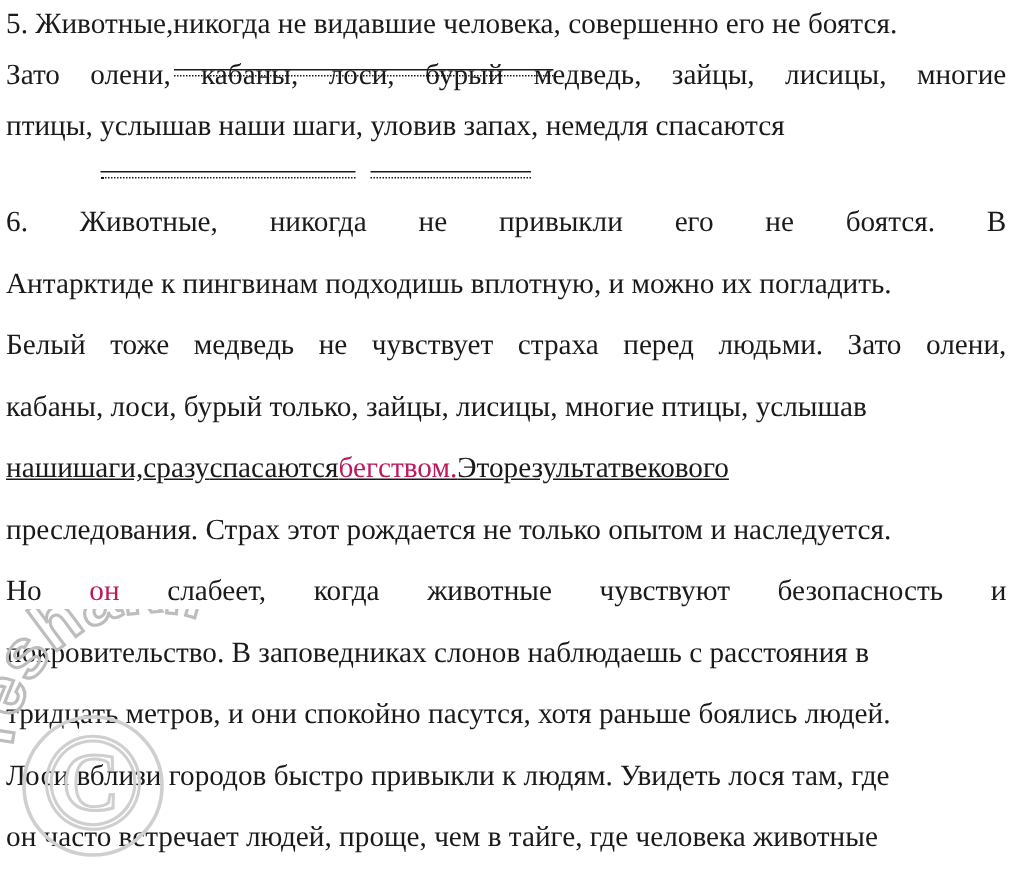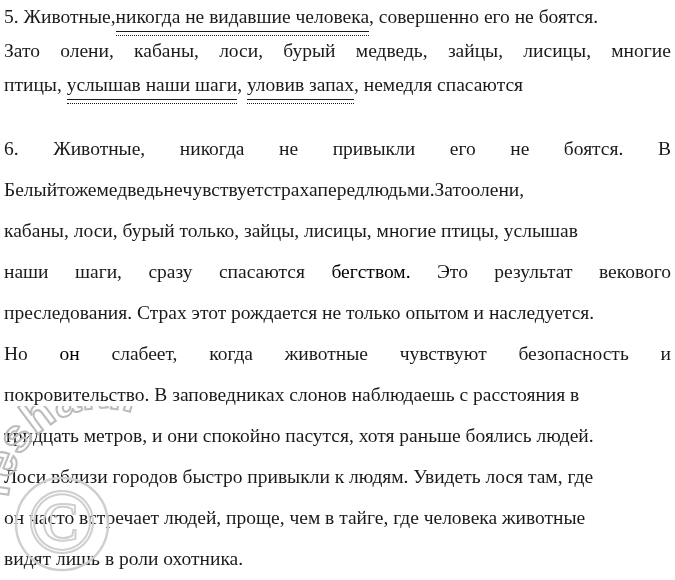--- a/index.html
+++ b/index.html
@@ -40,34 +40,34 @@
     display: flex;
     justify-content: space-between;
     white-space: nowrap;
   }
   .para.p1 .line.l3 { display: block; }
 
   
   .ul-dbl {
     position: relative;
     border-bottom: 1.4px solid #1a1a1a;
-    padding-bottom: 4px;
+    padding-bottom: 19px;
   }
   .ul-dbl::after {
     content: "";
     position: absolute;
     left: 0;
     right: 0;
     bottom: -4.5px;
     height: 0;
     border-bottom: 1.4px dotted #1a1a1a;
   }
 
   
-  .faded   { color: #000000; }
+  .faded   { color: #be185d; }
 
   
   #watermark {
     position: absolute;
     left: 0px;
     top: 406px;
     width: 200px;
     height: 174px;
     pointer-events: none;
     z-index: 5;
@@ -109,37 +109,38 @@
       <span>Животные,</span>
       <span>никогда</span>
       <span>не</span>
       <span>привыкли</span>
       <span>его</span>
       <span>не</span>
       <span>боятся.</span>
       <span>В</span>
     </span>
 
+    <span class="line">Антарктиде к пингвинам подходишь вплотную, и можно их погладить.</span>
 
-    <span class="line" style="display:flex; justify-content:flex-start;">
+    <span class="line" style="display:flex; justify-content:space-between;">
       <span>Белый</span>
       <span>тоже</span>
       <span>медведь</span>
       <span>не</span>
       <span>чувствует</span>
       <span>страха</span>
       <span>перед</span>
       <span>людьми.</span>
       <span>Зато</span>
       <span>олени,</span>
     </span>
 
     <span class="line">кабаны, лоси, бурый только, зайцы, лисицы, многие птицы, услышав</span>
 
-    <span class="line" style="display:flex; justify-content:space-between;">
+    <span class="line" style="display:flex; justify-content:flex-start;text-decoration:underline;">
       <span>наши</span>
       <span>шаги,</span>
       <span>сразу</span>
       <span>спасаются</span>
       <span class="faded">бегством.</span>
       <span>Это</span>
       <span>результат</span>
       <span>векового</span>
     </span>
 

